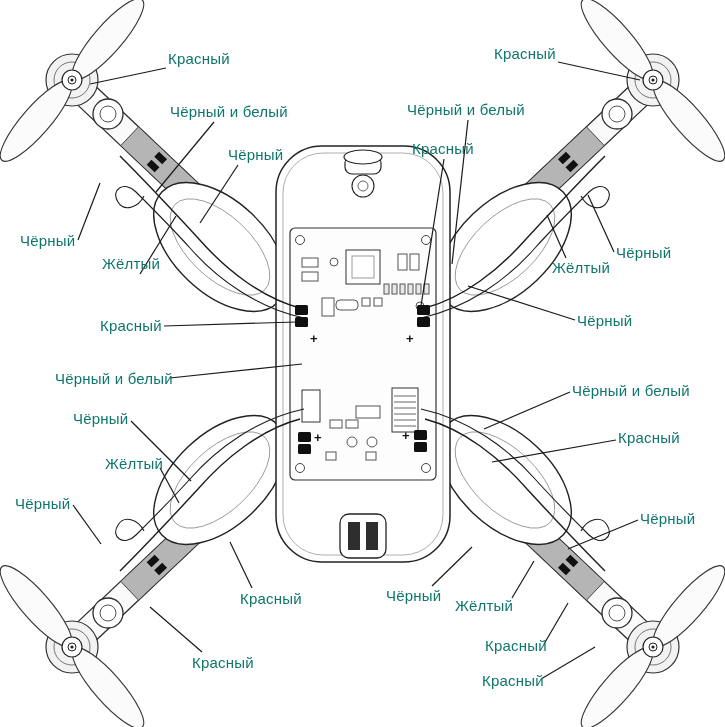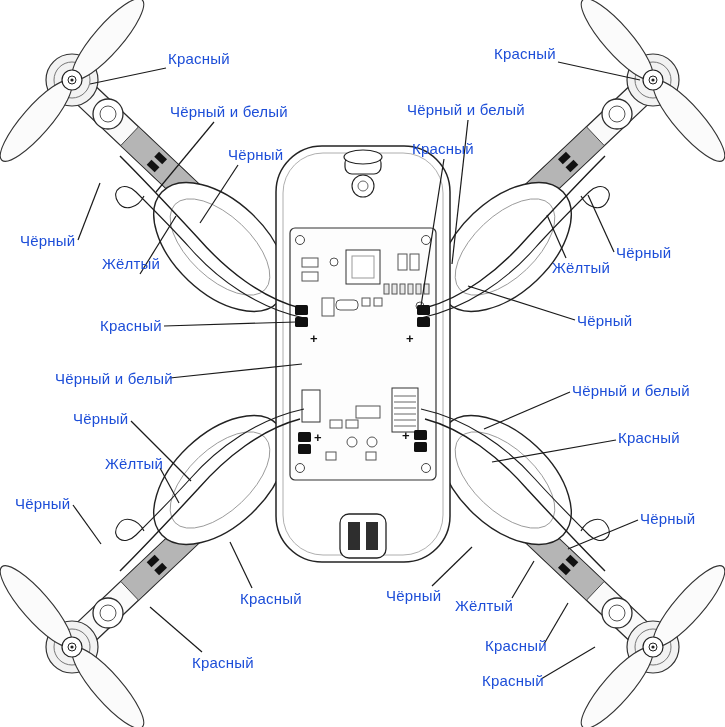--- a/index.html
+++ b/index.html
@@ -8,21 +8,21 @@
     width:725px;height:727px;
     background:#ffffff;
     overflow:hidden;
     font-family:"Liberation Sans", sans-serif;
   }
   .stage svg{position:absolute;left:0;top:0;}
   .lbl{
     position:absolute;
     font-size:15px;
     line-height:17px;
-    color:#1d4ed8;
+    color:#0f766e;
     white-space:nowrap;
     letter-spacing:.2px;
     z-index:5;
   }
   svg text.plus{
     font-family:"Liberation Sans", sans-serif;
     font-size:13px;font-weight:bold;fill:#101010;
   }
 </style>
 </head>

